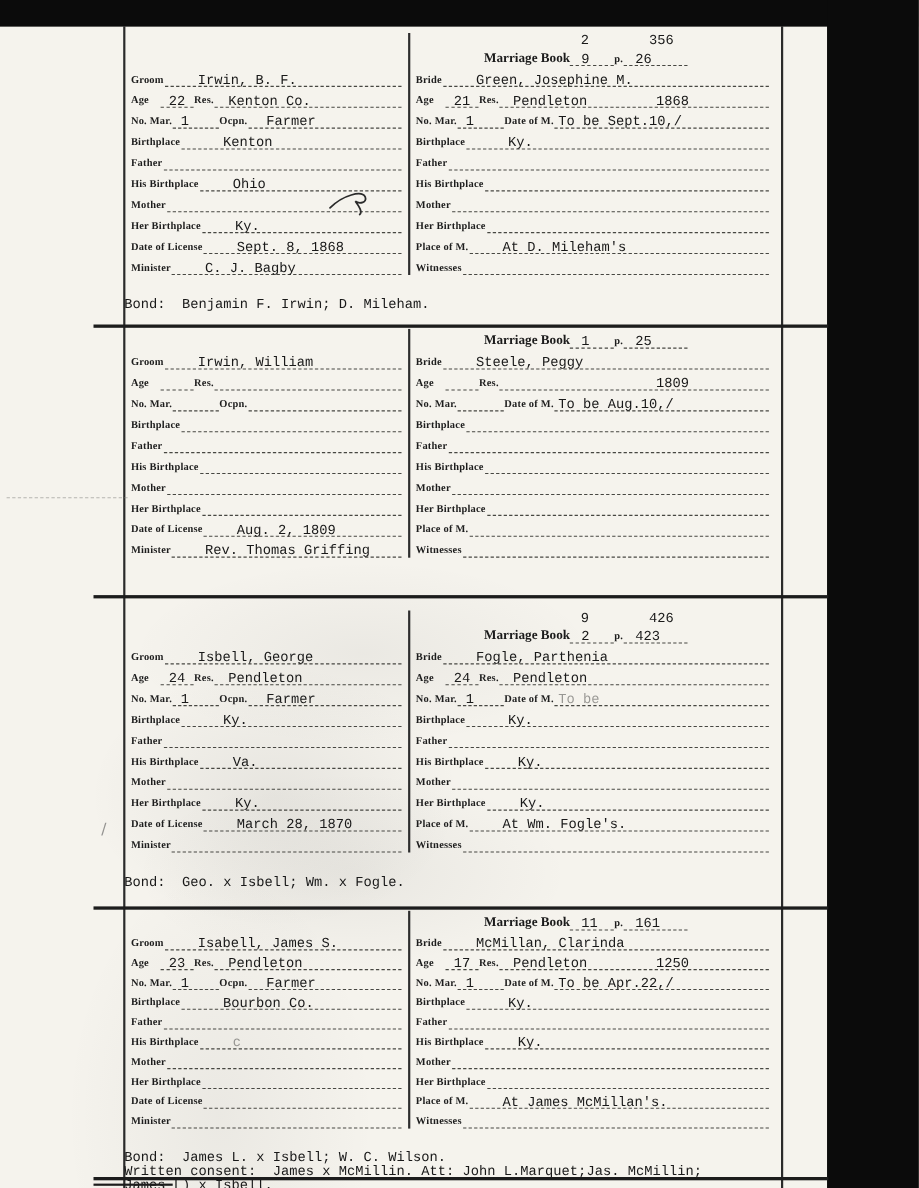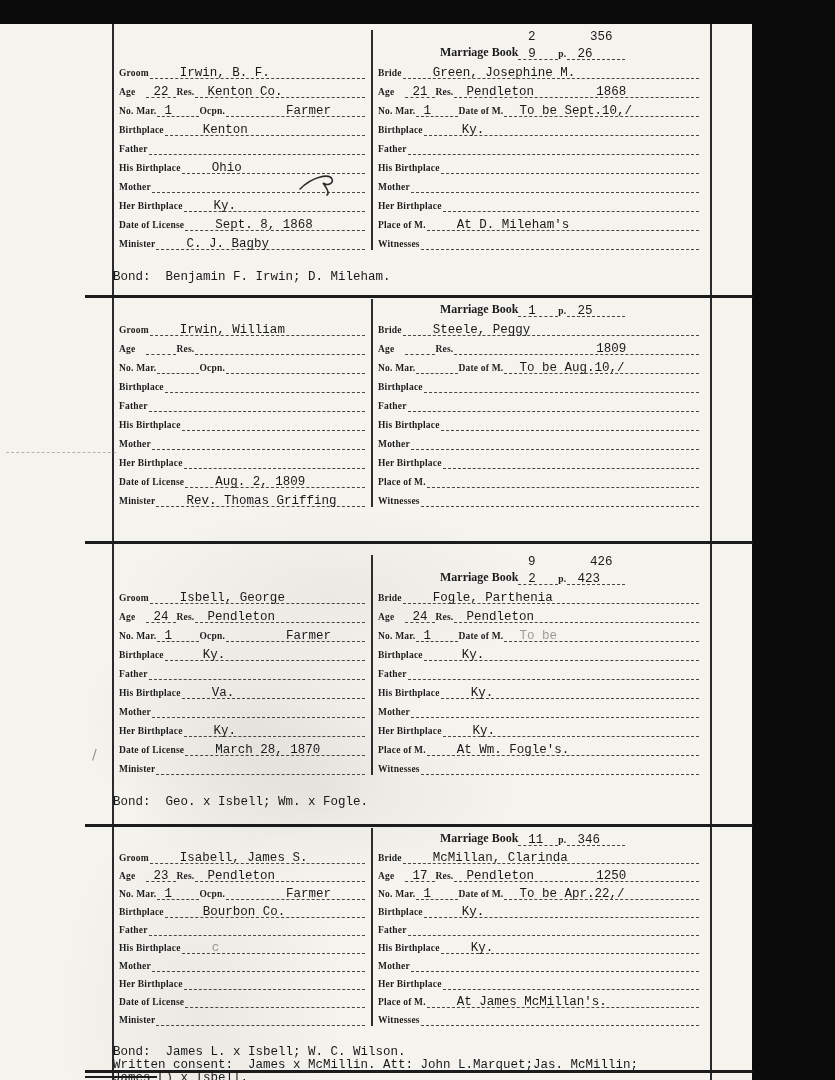--- a/index.html
+++ b/index.html
@@ -42,22 +42,22 @@
   .ln.fill{flex:1;}
   .ln.wA{width:30px;margin-left:10px;}
   .ln.wB{width:42px;}
   .val{position:absolute;bottom:-2px;left:30px;font-family:"Liberation Mono",monospace;
        font-size:12.5px;color:#191919;white-space:pre;line-height:13px;}
   .vA{left:7px;}
   .vB{left:12px;}
   .extra{left:58%;}
   .row0 .val{left:30px;}
   .row3 .val{left:38px;margin-top:40px;}
-  .colL .row2 .vB{left:16px;margin-left:44px;}
-  .colR .row2 .vB{left:15px;}
+  .colL .row2 .vB{left:16px;}
+  .colR .row2 .vB{left:3px;}
   .faint{opacity:.42;}
 
   .mbwrap{position:relative;display:flex;align-items:flex-end;height:18px;margin:0 24px 0 62px;}
   .mbwrap.tall{height:30px;}
   .mblbl{font-family:"Liberation Serif",serif;font-size:12px;font-weight:700;color:#1b1b1b;white-space:nowrap;}
   .ln.book{width:40px;}
   .ln.page{width:58px;}
   .mbv{left:10px;}
   .corr{position:absolute;top:-1px;font-family:"Liberation Mono",monospace;font-size:12.5px;color:#191919;}
   .mbwrap.tall .corr{top:0;}
@@ -631,21 +631,21 @@
             </div>
           </div>
           <div class="colR">
             <div class="mbwrap">
               <span class="mblbl">Marriage Book</span>
               <div class="ln book">
                 <span class="val mbv">11</span>
               </div>
               <span class="lbl">p.</span>
               <div class="ln page">
-                <span class="val mbv">346</span>
+                <span class="val mbv">161</span>
               </div>
             </div>
             <div class="row row0">
               <span class="lbl">Bride</span>
               <div class="ln fill">
                 <span class="val">McMillan, Clarinda</span>
               </div>
             </div>
             <div class="row row1">
               <span class="lbl">Age</span>

